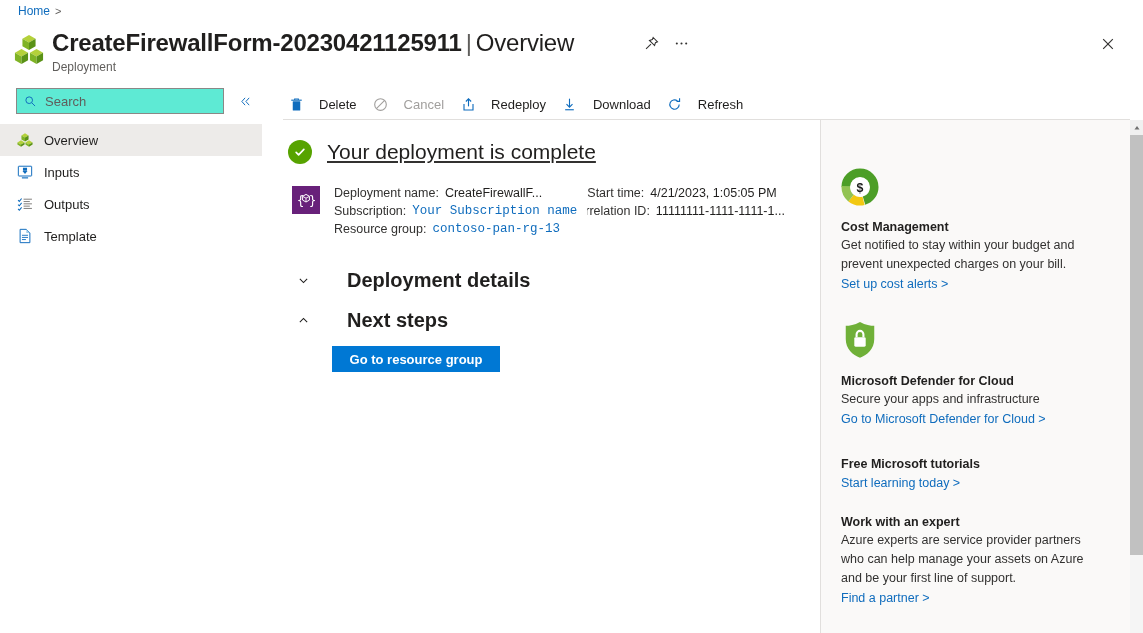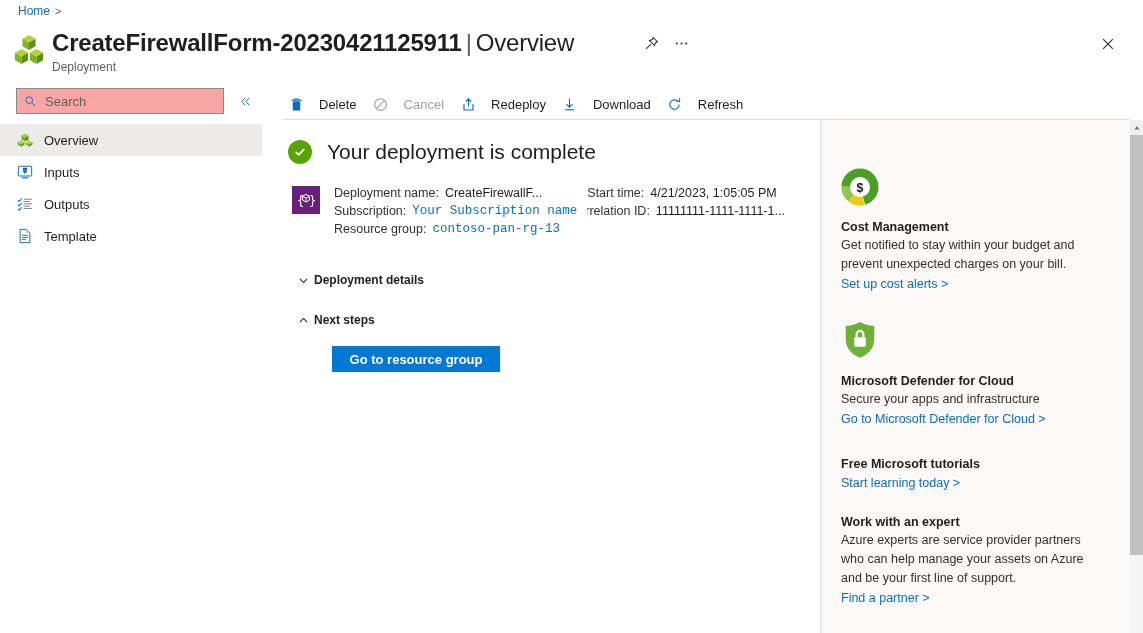--- a/index.html
+++ b/index.html
@@ -47,21 +47,21 @@
   .close-btn {
     position: absolute; right: 22px; top: 31px;
     width: 26px; height: 26px; display: flex; align-items: center;
     justify-content: center; cursor: pointer;
   }
 
   
   .sidebar { position: absolute; left: 0; top: 84px; width: 262px; height: 549px; background: #fff; }
   .search-row { display: flex; align-items: center; padding: 4px 0 0 16px; }
   .search-box {
-    width: 208px; height: 26px; border: 1px solid #8a8886; background: #fca5a5;
+    width: 208px; height: 26px; border: 1px solid #8a8886; background: #5eead4;
     display: flex; align-items: center; padding: 0 7px; cursor: text;
   }
   .search-box .mag { margin-right: 6px; display: flex; }
   .search-box input {
     border: 0; outline: 0; font-size: 13px; color: #605e5c;
     font-family: "Liberation Sans", sans-serif; width: 160px; background: transparent;
   }
   .search-box input::placeholder { color: #605e5c; }
   .collapse-btn {
     width: 26px; height: 26px; margin-left: 8px; display: flex;
@@ -98,21 +98,21 @@
     position: absolute; left: 820px; top: 119px; width: 1px; height: 514px; background: #e1dfdd;
   }
   .right-panel {
     position: absolute; left: 821px; top: 120px; width: 309px; height: 513px;
     background: #faf9f8; overflow: hidden;
   }
 
   .content { position: absolute; left: 283px; top: 120px; width: 537px; height: 513px; background: #fff; }
 
   .status-head {
-    display: flex; align-items: flex-end; margin: 20px 0 16px 5px;
+    display: flex; align-items: flex-end; margin: 20px 0 16px 5px; text-decoration: underline;
   }
   .check-circle {
     width: 24px; height: 24px; border-radius: 50%; background: #57a300;
     display: flex; align-items: center; justify-content: center; flex: 0 0 24px;
   }
   .status-title {
     font-size: 21px; font-weight: 400; color: #201f1e; margin-left: 15px;
     white-space: nowrap;
   }
 
@@ -128,21 +128,21 @@
   .info-row { display: flex; font-size: 12.5px; line-height: 18px; white-space: nowrap; }
   .info-label { color: #323130; }
   .info-val { color: #201f1e; margin-left: 6px; }
   .info-val.link { color: #0f6cbd; cursor: pointer; font-family: Liberation Mono, monospace; }
   .col-right { margin-left: 10px; overflow: hidden; width: 215px; }
   .col-right .info-row.clip { margin-left: -9px; }
 
   .accordion { margin: 30px 0 0 9px; }
   .acc-row {
     display: flex; align-items: center; cursor: pointer;
-    font-size: 12px; font-weight: 600; color: #201f1e; height: 24px;
+    font-size: 20px; font-weight: 600; color: #201f1e; height: 24px; gap: 33px;
   }
   .acc-row + .acc-row { margin-top: 16px; }
   .chev { width: 22px; display: flex; align-items: center; justify-content: center; color: #201f1e; }
   .primary-btn {
     margin: 14px 0 0 40px; height: 26px; min-width: 168px; padding: 0 14px;
     background: #0078d4; color: #fff; border: 0; font-size: 13px; font-weight: 600;
     font-family: "Liberation Sans", sans-serif; cursor: pointer;
     display: inline-flex; align-items: center; justify-content: center;
   }
 

